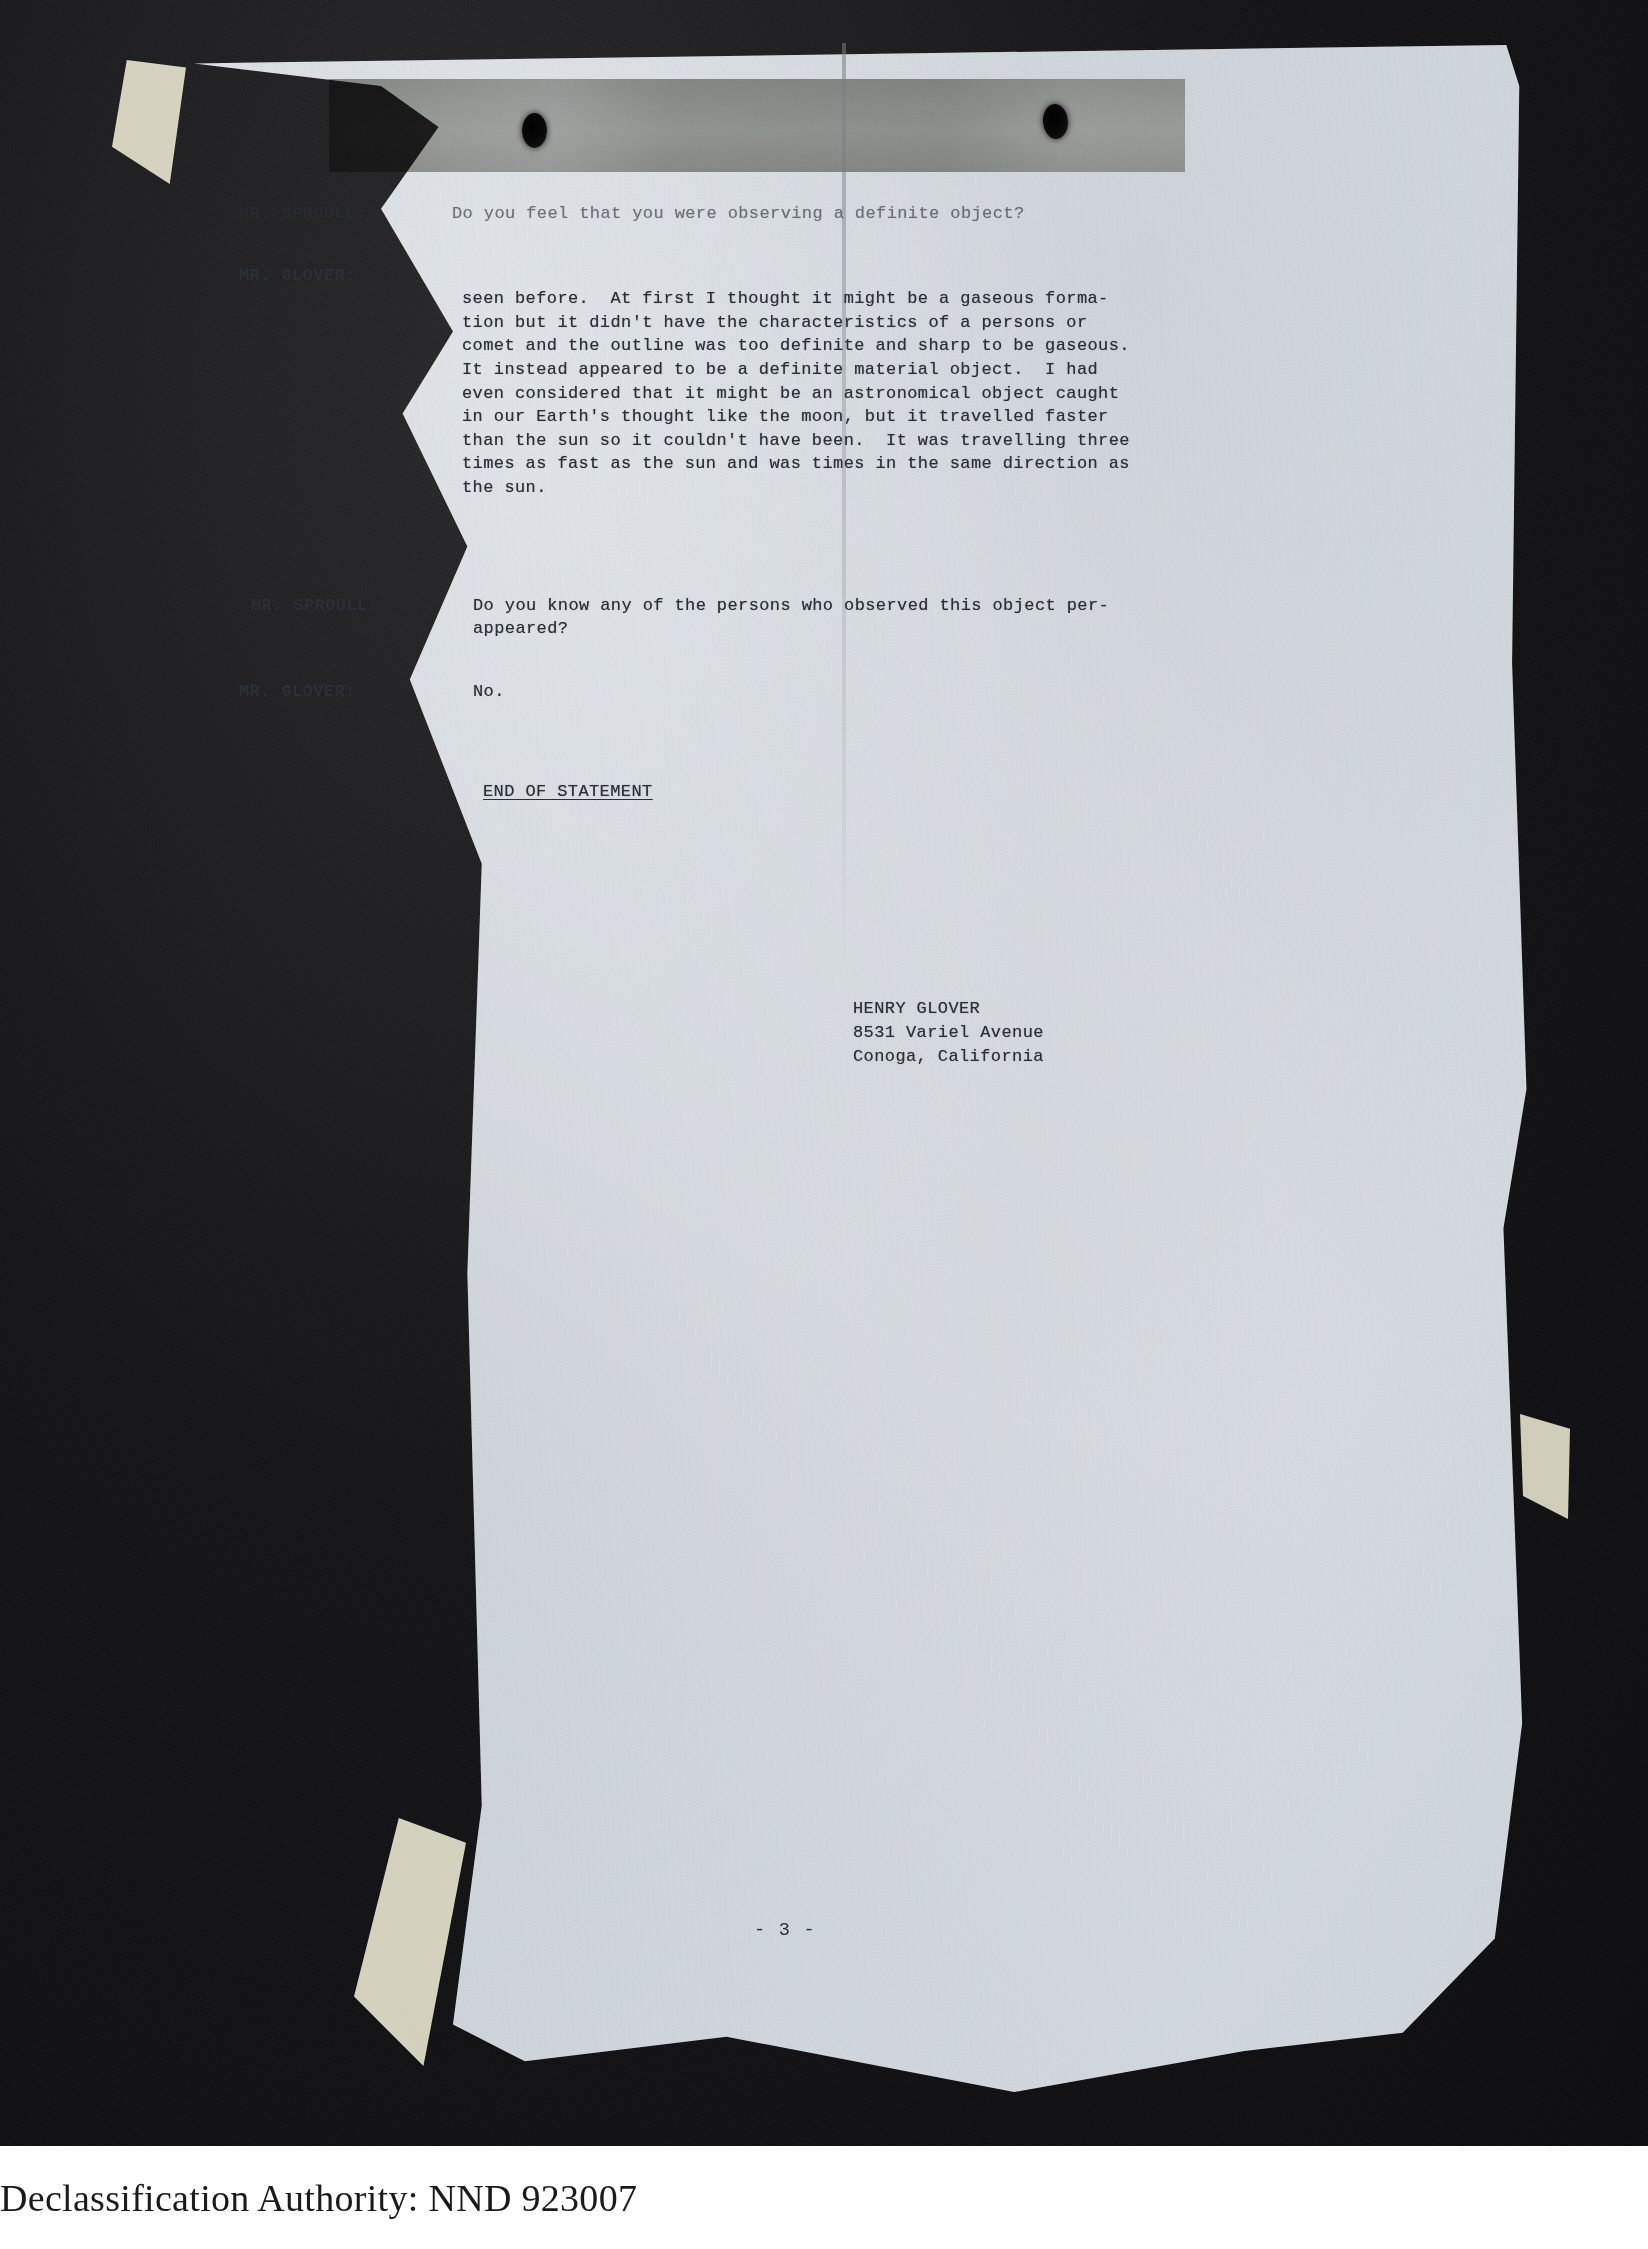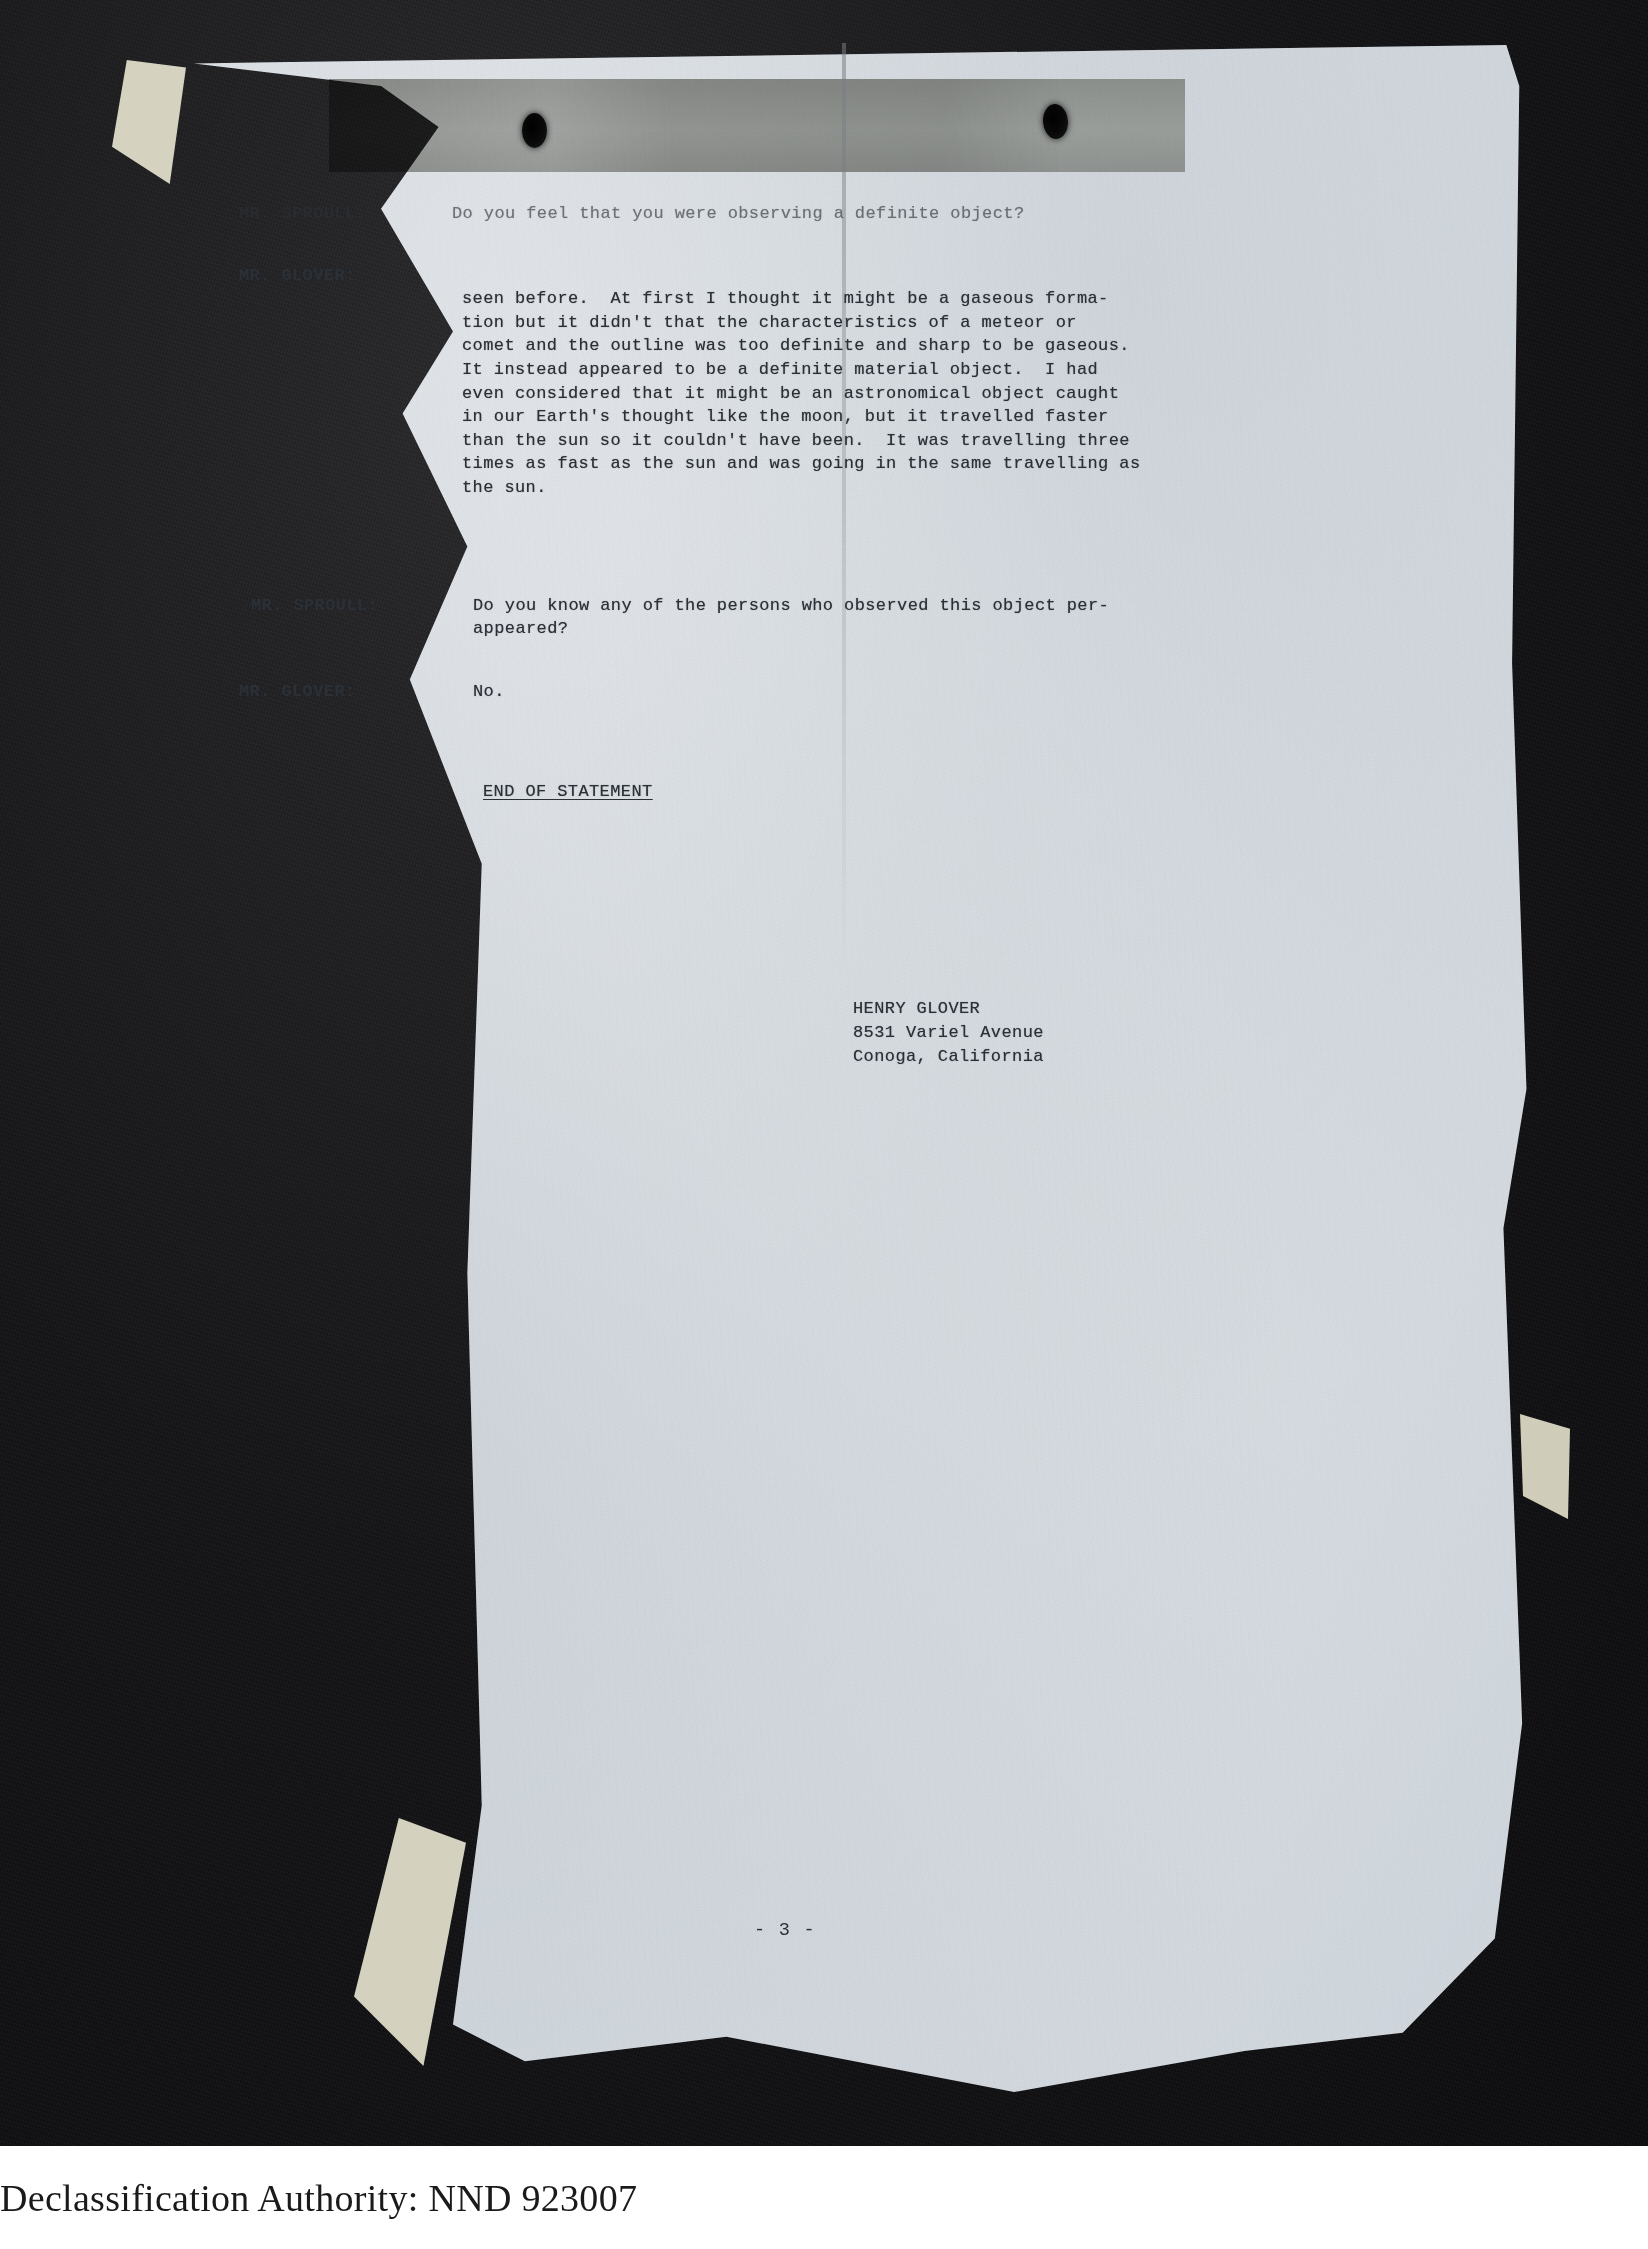--- a/index.html
+++ b/index.html
@@ -202,27 +202,27 @@
 
   <div id="qa-block">
 
     <div class="row" style="left:239px; top:202px;">
       <div class="typed speaker faded" style="position:relative;">MR. SPROULL:</div>
     </div>
     <div class="typed faded" style="left:452px; top:202px;">Do you feel that you were observing a definite object?</div>
 
     <div class="typed speaker" style="left:239px; top:264px;">MR. GLOVER:</div>
     <div class="typed" style="left:462px; top:287px;">seen before.  At first I thought it might be a gaseous forma-</div>
-    <div class="typed" style="left:462px; top:311px;">tion but it didn't that the characteristics of a meteor or</div>
+    <div class="typed" style="left:462px; top:311px;">tion but it didn't have the characteristics of a persons or</div>
     <div class="typed" style="left:462px; top:334px;">comet and the outline was too definite and sharp to be gaseous.</div>
     <div class="typed" style="left:462px; top:358px;">It instead appeared to be a definite material object.  I had</div>
     <div class="typed" style="left:462px; top:382px;">even considered that it might be an astronomical object caught</div>
     <div class="typed" style="left:462px; top:405px;">in our Earth's thought like the moon, but it travelled faster</div>
     <div class="typed" style="left:462px; top:429px;">than the sun so it couldn't have been.  It was travelling three</div>
-    <div class="typed" style="left:462px; top:452px;">times as fast as the sun and was going in the same travelling as</div>
+    <div class="typed" style="left:462px; top:452px;">times as fast as the sun and was times in the same direction as</div>
     <div class="typed" style="left:462px; top:476px;">the sun.</div>
 
     <div class="typed speaker" style="left:251px; top:594px;">MR. SPROULL:</div>
     <div class="typed" style="left:473px; top:594px;">Do you know any of the persons who observed this object per-</div>
     <div class="typed" style="left:473px; top:617px;">appeared?</div>
 
     <div class="typed speaker" style="left:239px; top:680px;">MR. GLOVER:</div>
     <div class="typed" style="left:473px; top:680px;">No.</div>
 
     <div class="typed underline-txt" style="left:483px; top:780px;">END OF STATEMENT</div>

